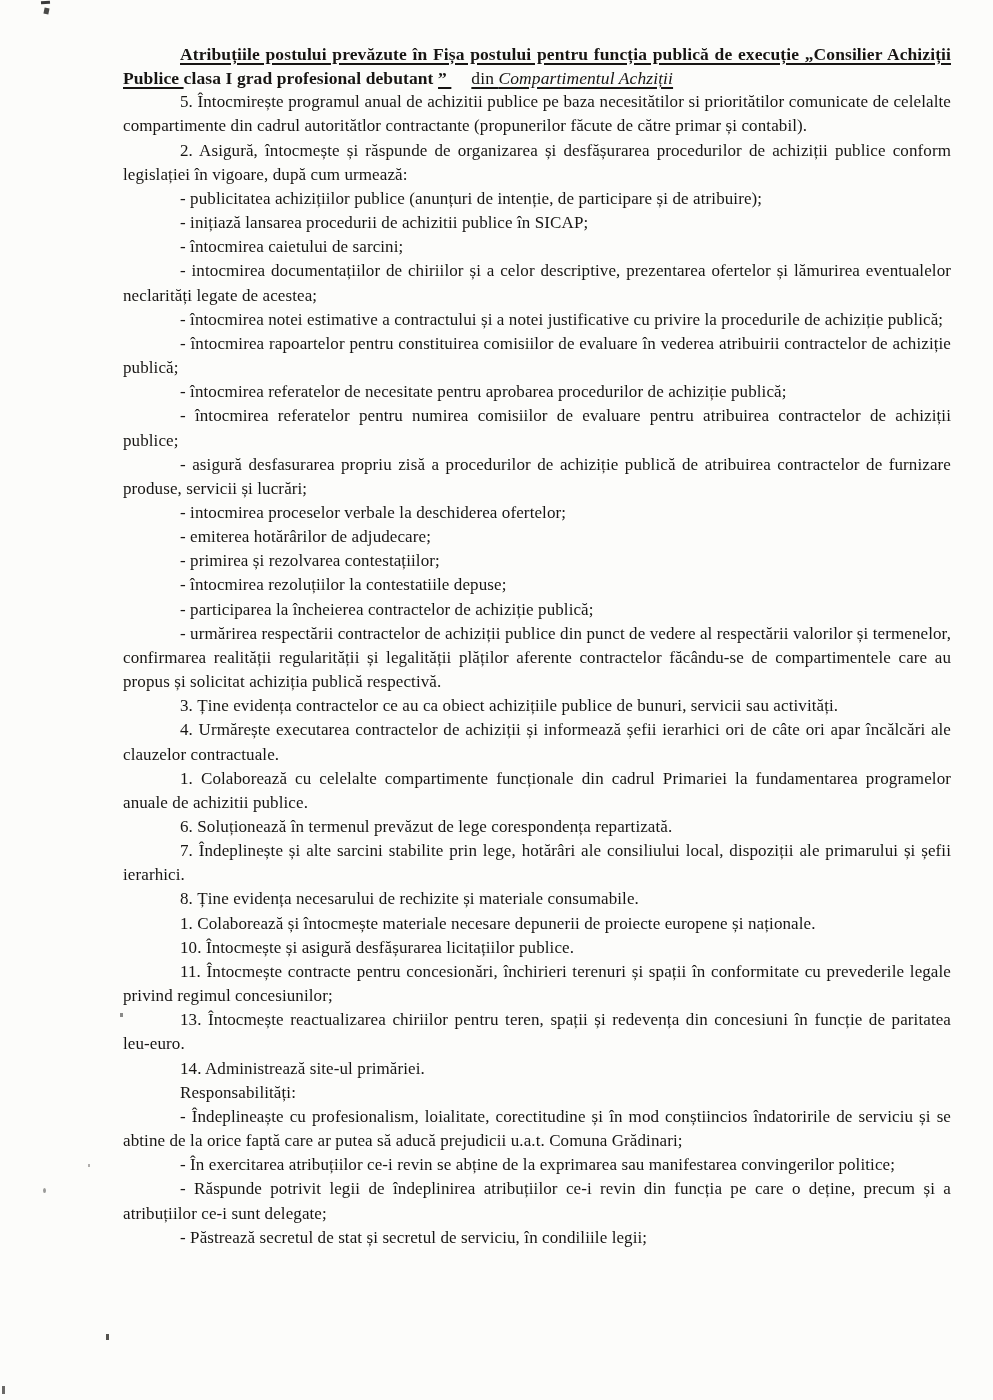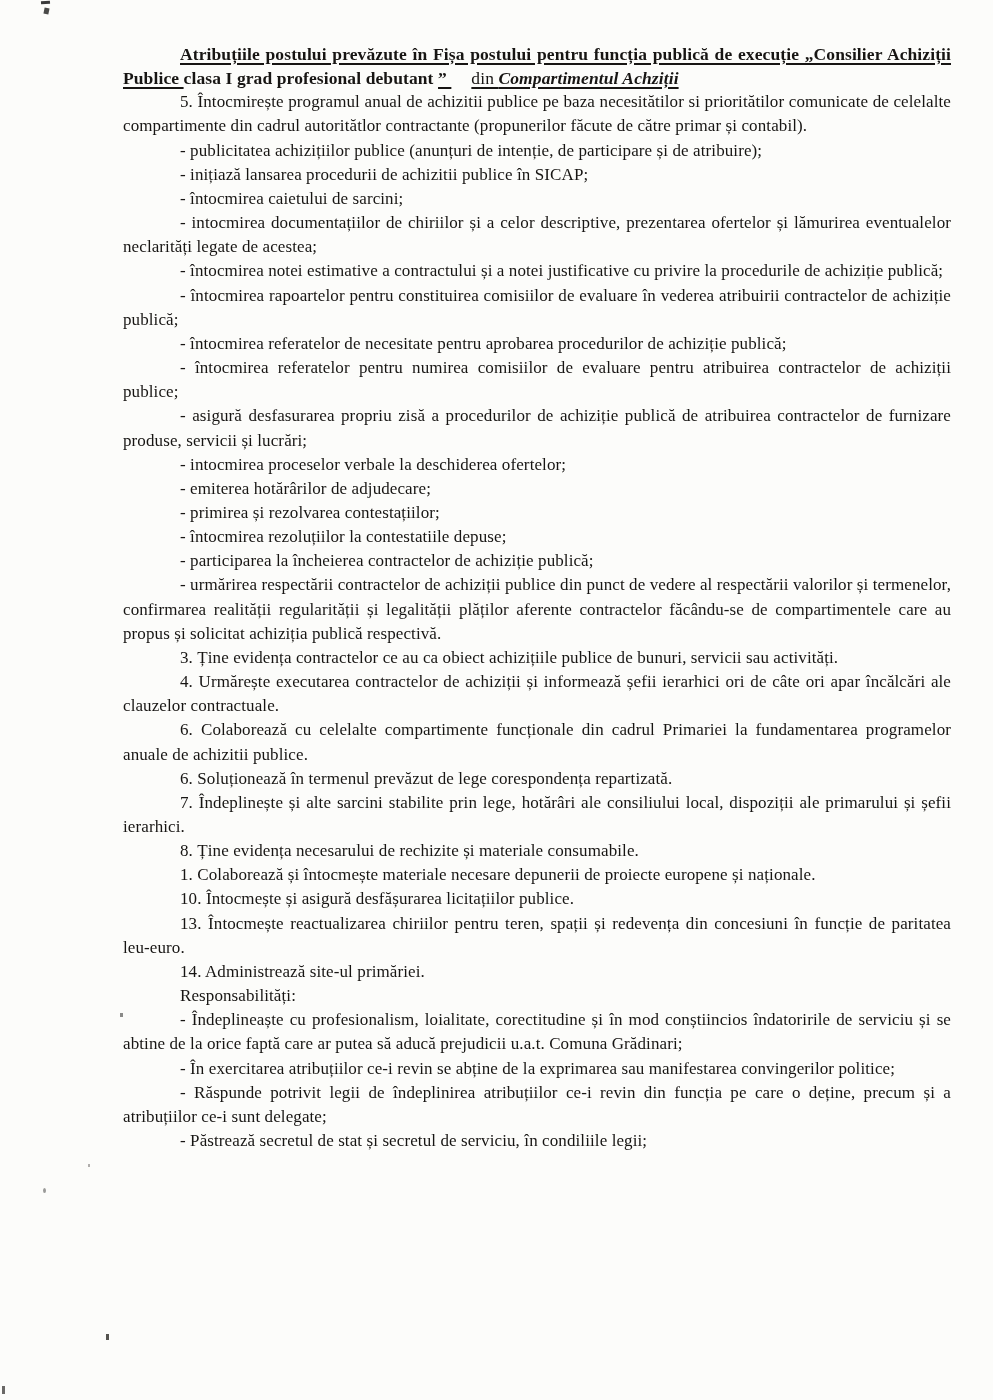--- a/index.html
+++ b/index.html
@@ -20,21 +20,21 @@
     text-align:justify;
     letter-spacing:0.1px;
   }
   .content p{margin:0;text-indent:57px;}
   .doc-title{
     font-weight:bold;
     font-size:17.5px;
   }
   .u{text-decoration:underline;text-decoration-thickness:2px;text-underline-offset:3px;}
   .normal{font-weight:normal;margin-left:20px;}
-  .bi{font-weight:bold;font-style:italic;}
+  .bi{font-weight:normal;font-style:italic;}
   
   .artifact{position:absolute;background:#3a3a3a;}
   .a1{left:41px;top:1px;width:9px;height:3px;transform:rotate(-4deg);}
   .a2{left:44px;top:8px;width:5px;height:6px;transform:rotate(12deg);background:#4a4a48;}
   .a3{left:120px;top:1013px;width:3px;height:4px;background:#8a8a88;}
   .a4{left:43px;top:1188px;width:3px;height:5px;background:#9a9a98;border-radius:50%;}
   .a5{left:106px;top:1334px;width:3px;height:6px;background:#55534f;}
   .a6{left:2px;top:1386px;width:3px;height:8px;background:#6a6866;}
   .a7{left:88px;top:1164px;width:2px;height:3px;background:#b0aeac;}
 </style>
@@ -51,20 +51,21 @@
   <span class="artifact a6"></span>
   <span class="artifact a7"></span>
 
   <div class="content">
     <p class="doc-title"><span class="u">Atribuțiile postului prevăzute în Fișa postului pentru funcția publică de execuție „Consilier Achiziții Publice </span><span>clasa I grad profesional debutant </span><span class="u">” </span><span class="u normal">din </span><span class="u bi">Compartimentul Achziții</span></p>
 
     <div>
 
         <p>5. Întocmirește programul anual de achizitii publice pe baza necesitătilor si prioritătilor comunicate de celelalte compartimente din cadrul autoritătlor contractante (propunerilor făcute de către primar și contabil).</p>
 
+        <p>2. Asigură, întocmește și răspunde de organizarea și desfășurarea procedurilor de achiziții publice conform legislației în vigoare, după cum urmează:</p>
 
         <p>- publicitatea achizițiilor publice (anunțuri de intenție, de participare și de atribuire);</p>
 
         <p>- inițiază lansarea procedurii de achizitii publice în SICAP;</p>
 
         <p>- întocmirea caietului de sarcini;</p>
 
         <p>- intocmirea documentațiilor de chiriilor și a celor descriptive, prezentarea ofertelor și lămurirea eventualelor neclarități legate de acestea;</p>
 
         <p>- întocmirea notei estimative a contractului și a notei justificative cu privire la procedurile de achiziție publică;</p>
@@ -88,32 +89,33 @@
         <p>- întocmirea rezoluțiilor la contestatiile depuse;</p>
 
         <p>- participarea la încheierea contractelor de achiziție publică;</p>
 
         <p>- urmărirea respectării contractelor de achiziții publice din punct de vedere al respectării valorilor și termenelor, confirmarea realității regularității și legalității plăților aferente contractelor făcându-se de compartimentele care au propus și solicitat achiziția publică respectivă.</p>
 
         <p>3. Ține evidența contractelor ce au ca obiect achizițiile publice de bunuri, servicii sau activități.</p>
 
         <p>4. Urmărește executarea contractelor de achiziții și informează șefii ierarhici ori de câte ori apar încălcări ale clauzelor contractuale.</p>
 
-        <p>6. Colaborează cu celelalte compartimente funcționale din cadrul Primariei la fundamentarea programelor anuale de achizitii publice.</p>
+        <p>1. Colaborează cu celelalte compartimente funcționale din cadrul Primariei la fundamentarea programelor anuale de achizitii publice.</p>
 
         <p>6. Soluționează în termenul prevăzut de lege corespondența repartizată.</p>
 
         <p>7. Îndeplinește și alte sarcini stabilite prin lege, hotărâri ale consiliului local, dispoziții ale primarului și șefii ierarhici.</p>
 
         <p>8. Ține evidența necesarului de rechizite și materiale consumabile.</p>
 
         <p>1. Colaborează și întocmește materiale necesare depunerii de proiecte europene și naționale.</p>
 
         <p>10. Întocmește și asigură desfășurarea licitațiilor publice.</p>
 
+        <p>11. Întocmește contracte pentru concesionări, închirieri terenuri și spații în conformitate cu prevederile legale privind regimul concesiunilor;</p>
 
         <p>13. Întocmește reactualizarea chiriilor pentru teren, spații și redevența din concesiuni în funcție de paritatea leu-euro.</p>
 
         <p>14. Administrează site-ul primăriei.</p>
 
         <p>Responsabilități:</p>
 
         <p>- Îndeplineaște cu profesionalism, loialitate, corectitudine și în mod conștiincios îndatoririle de serviciu și se abtine de la orice faptă care ar putea să aducă prejudicii u.a.t. Comuna Grădinari;</p>
 
         <p>- În exercitarea atribuțiilor ce-i revin se abține de la exprimarea sau manifestarea convingerilor politice;</p>

